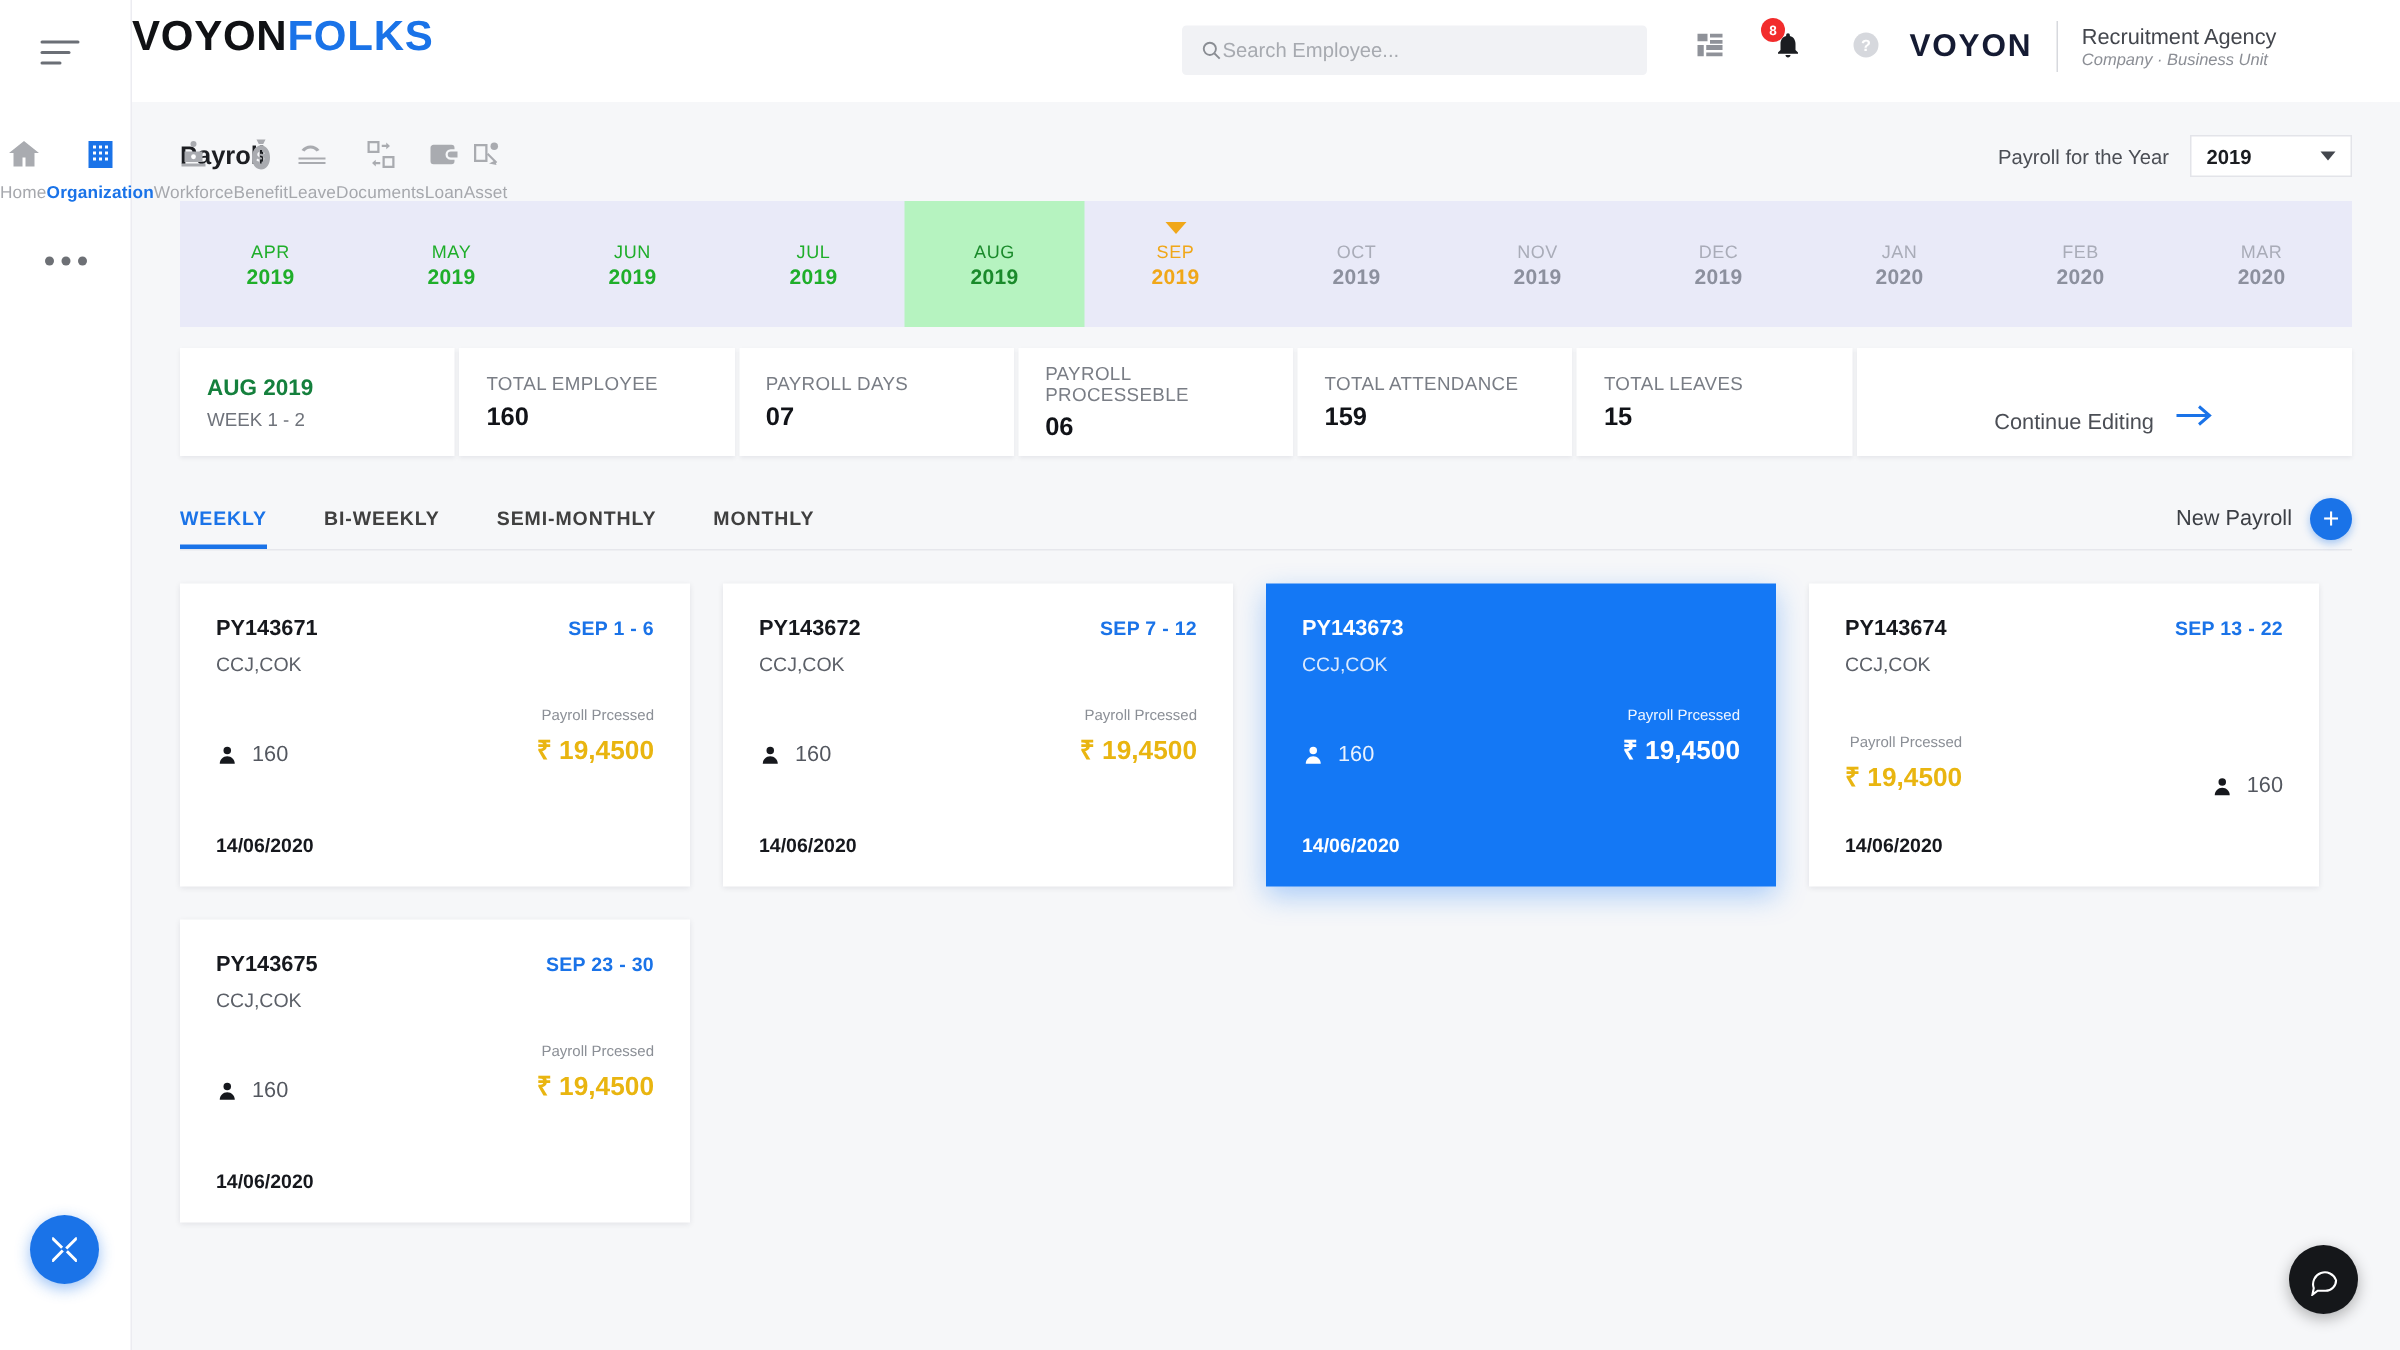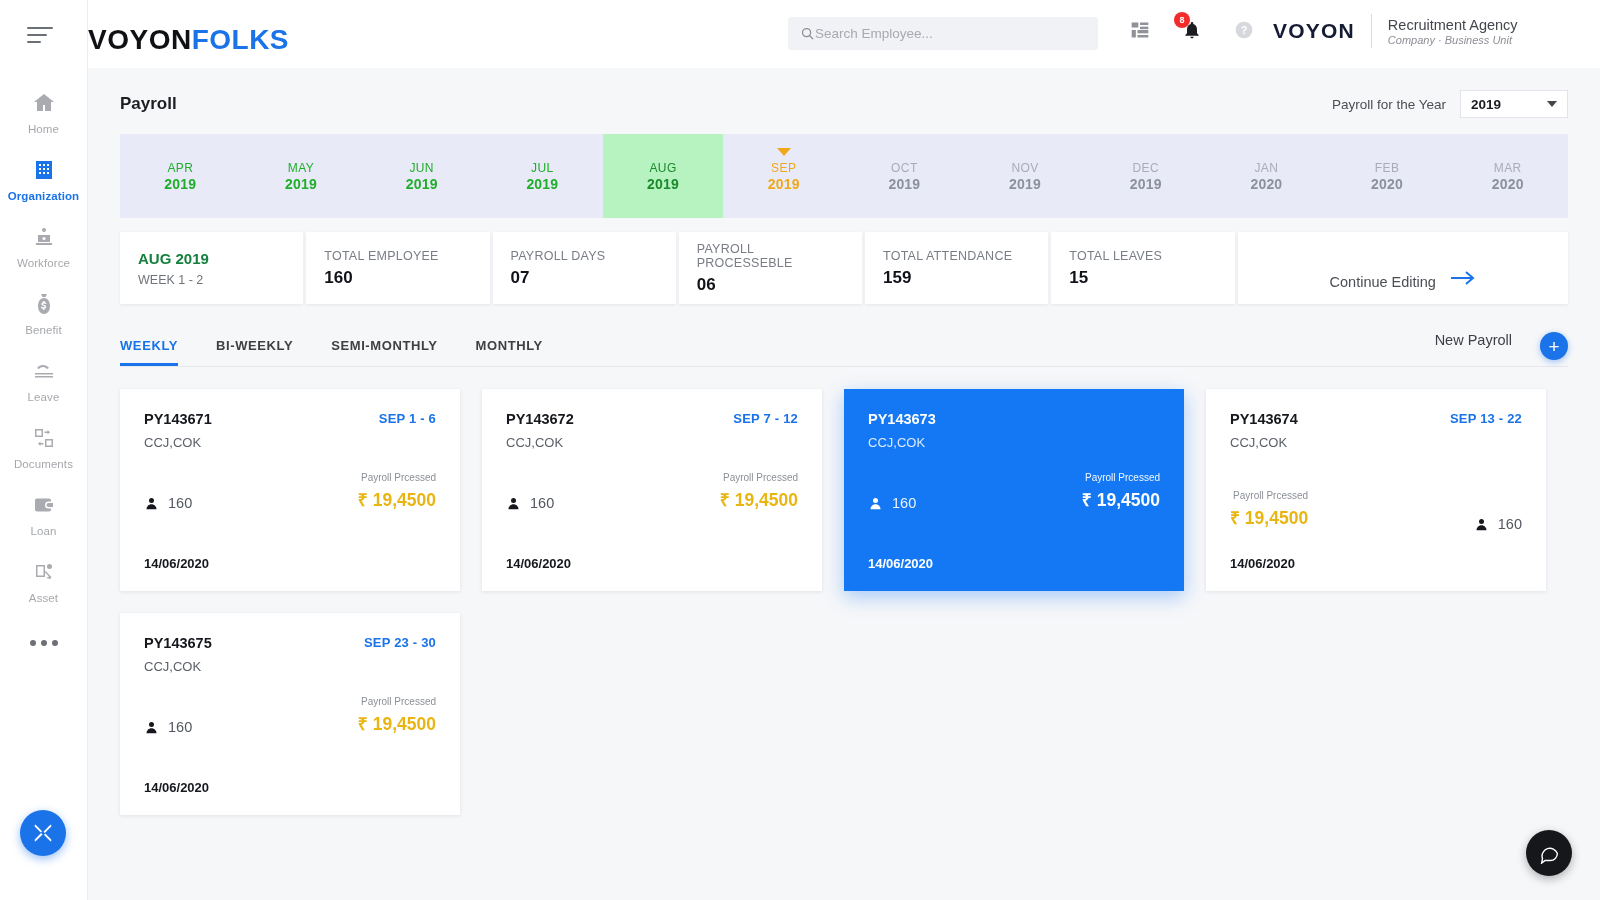--- a/index.html
+++ b/index.html
@@ -20,21 +20,21 @@
   .hamburger {
     margin-top: 22px; width: 34px; height: 26px;
     display: flex; flex-direction: column; justify-content: center;
     gap: 5px; cursor: pointer;
   }
   .hamburger i { display:block; height: 2px; background: #6b6f76; border-radius: 2px; }
   .hamburger i:nth-child(1){ width: 26px; }
   .hamburger i:nth-child(2){ width: 20px; }
   .hamburger i:nth-child(3){ width: 14px; }
 
-  .nav-list { margin-top: 30px; width: 100%; display: flex; flex-direction: column; align-items: center; }
+  .nav-list { margin-top: 30px; width: 100%; display: flex; align-items: center; }
   .nav-item {
     width: 100%; padding: 12px 0 10px; display: flex; flex-direction: column;
     align-items: center; gap: 7px; cursor: pointer; color: #a6a8ad;
   }
   .nav-item .ic { width: 26px; height: 26px; display:flex; align-items:center; justify-content:center; }
   .nav-item .ic svg { width: 24px; height: 24px; fill: #a9abb0; }
   .nav-label { font-size: 11.5px; letter-spacing: .1px; color: #a6a8ad; }
   .nav-item.active .nav-label { color: #1a73e8; font-weight: 600; }
   .nav-item.active .ic svg { fill: #1a73e8; }
 
@@ -48,21 +48,21 @@
     box-shadow: 0 3px 10px rgba(26,115,232,.45); cursor: pointer;
   }
   .tools-fab svg { width: 22px; height: 22px; fill:#fff; }
 
   
   .topbar {
     position: absolute; left: 88px; top: 0; right: 0; height: 68px;
     background:#fff; display:flex; align-items:center;
   }
   .brand { margin-left: 0; padding-left: 0; font-size: 28px; font-weight: 700; letter-spacing: .5px; }
-  .brand-wrap { position:absolute; left: 0px; top: 24px; width: 300px; }
+  .brand-wrap { position:absolute; left: 0px; top: 8px; width: 300px; }
   .brand .b1 { color: #101114; }
   .brand .b2 { color: #1a73e8; }
 
   .search {
     position: absolute; left: 700px; top: 17px; width: 310px; height: 33px;
     background: #f1f2f5; border-radius: 3px; display:flex; align-items:center; padding: 0 12px;
   }
   .search svg { width: 15px; height: 15px; fill: none; stroke:#8a8d93; stroke-width:2; }
   .search input {
     border: none; outline: none; background: transparent; margin-left: 0;
@@ -143,21 +143,21 @@
   .tabrow {
     margin: 28px 32px 0 32px; display:flex; align-items:flex-end; justify-content:space-between;
     border-bottom: 1px solid #e6e7ec; padding-bottom: 0;
   }
   .tabs { display:flex; gap: 38px; }
   .tab {
     font-size: 13px; font-weight: 700; letter-spacing: .6px; color:#404040;
     padding-bottom: 10px; cursor:pointer; border-bottom: 3px solid transparent;
   }
   .tab.active { color:#1a73e8; border-bottom-color:#1a73e8; }
-  .newpay { display:flex; align-items:flex-start; gap: 28px; padding-bottom: 6px; cursor:pointer; }
+  .newpay { display:flex; align-items:center; gap: 12px; padding-bottom: 6px; cursor:pointer; }
   .newpay-lbl { font-size: 14.5px; color:#3c3f45; }
   .plus-btn {
     width: 28px; height:28px; border-radius:50%; background:#1a73e8; color:#fff;
     display:flex; align-items:center; justify-content:center; font-size: 19px; line-height:1;
     box-shadow: 0 2px 6px rgba(26,115,232,.4);
   }
 
   
   .cards { margin: 22px 32px 0 32px; display:flex; flex-wrap:wrap; gap: 22px; }
   .pcard {

